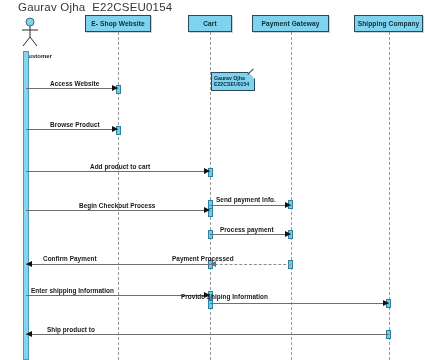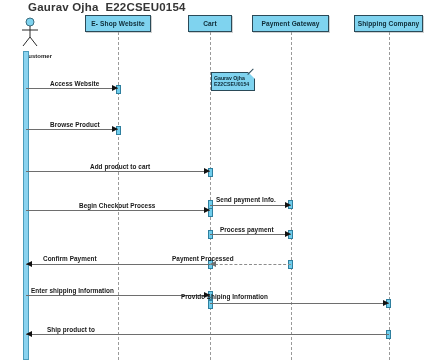--- a/index.html
+++ b/index.html
@@ -14,27 +14,27 @@
   #canvas {
     position: relative;
     width: 425px;
     height: 360px;
     background: #ffffff;
     overflow: hidden;
   }
   
   #diagram-title {
     position: absolute;
-    left: 28px;
+    left: 18px;
     top: 1px;
     font-size: 11.5px;
     color: #353535;
     letter-spacing: .2px;
     white-space: pre;
-    font-weight: 700;
+    font-weight: 400;
   }
   
   .participant-box {
     position: absolute;
     box-sizing: border-box;
     background: #7fd3ef;
     border: 1px solid #2a4a58;
     height: 17px;
     display: flex;
     align-items: center;

